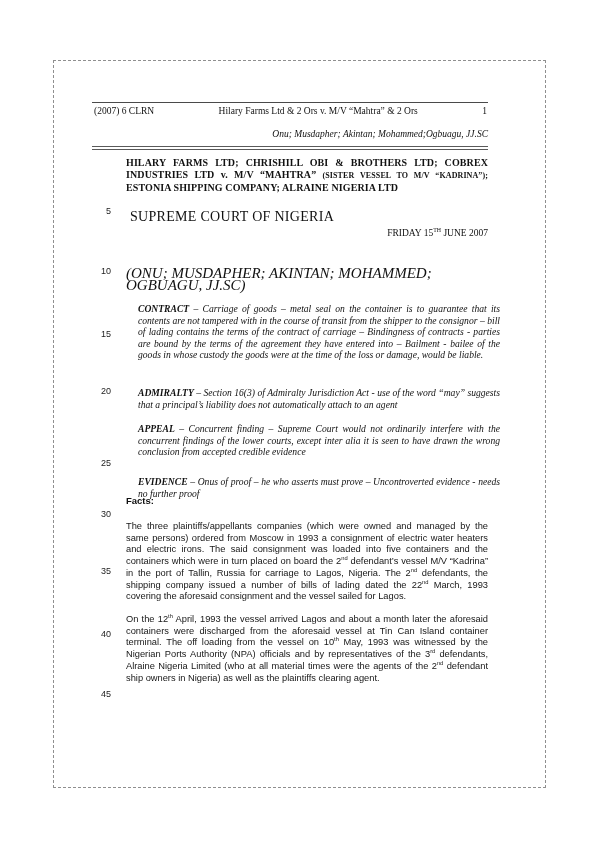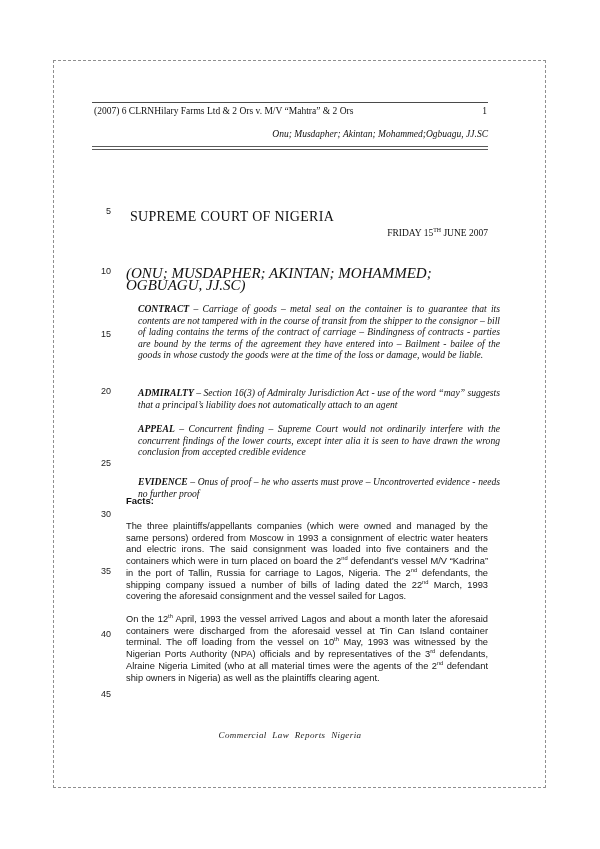--- a/index.html
+++ b/index.html
@@ -21,21 +21,21 @@
   .content { position: absolute; left: 92px; top: 0; width: 396px; height: 849px; }
   .abs { position: absolute; left: 0; width: 396px; }
 
   .rule-top { top: 102px; border-top: 1px solid #4a4a4a; height: 0; }
   .hdr-row {
     top: 105px;
     display: flex; justify-content: space-between;
     font-size: 9.5px; line-height: 12px;
     padding: 0 1px 0 2px; box-sizing: border-box;
   }
-  .hdr-center { text-align: left; flex: 1; }
+  .hdr-center { text-align: center; flex: 1; }
   .judges { top: 128px; text-align: right; font-style: italic; font-size: 9.5px; line-height: 12px; }
   .rule-double { top: 146px; height: 2px; border-top: 1px solid #5a5a5a; border-bottom: 1px solid #5a5a5a; }
 
   .indent { left: 34px; width: 362px; }
   .case-title {
     top: 157px;
     font-weight: bold; font-size: 10px; line-height: 12px;
     text-align: justify; letter-spacing: 0.1px;
     margin: 0;
   }
@@ -96,20 +96,23 @@
 
     <div class="abs hdr-row">
       <span>(2007) 6  CLRN</span>
       <span class="hdr-center">Hilary Farms Ltd &amp; 2 Ors v. M/V “Mahtra” &amp; 2 Ors</span>
       <span>1</span>
     </div>
 
     <div class="abs judges">Onu; Musdapher; Akintan; Mohammed;Ogbuagu, JJ.SC</div>
     <div class="abs rule-double"></div>
 
+    <p class="abs indent case-title">
+      <span>HILARY FARMS LTD; CHRISHILL OBI &amp; BROTHERS LTD; COBREX INDUSTRIES LTD v. M/V “MAHTRA” </span><span class="sc-small">(SISTER VESSEL TO M/V “KADRINA”);</span><span> ESTONIA SHIPPING COMPANY; ALRAINE NIGERIA LTD</span>
+    </p>
 
     <p class="abs indent court">SUPREME COURT OF NIGERIA</p>
 
     <div class="abs refs">
       <div>FRIDAY 15<sup>TH</sup> JUNE 2007</div>
     </div>
 
     <p class="abs indent coram">(ONU; MUSDAPHER; AKINTAN; MOHAMMED; OGBUAGU, JJ.SC)</p>
 
     <p class="abs indent headnote hn-1">
@@ -123,15 +126,14 @@
     </p>
     <p class="abs indent headnote hn-3">
       <span class="hn-label">APPEAL</span><span> – Concurrent finding – Supreme Court would not ordinarily interfere with the concurrent findings of the lower courts, except inter alia it is seen to have drawn the wrong conclusion from accepted credible evidence</span>
     </p>
 
     <p class="abs indent sans facts-heading">Facts:</p>
 
     <p class="abs indent sans facts-para fp-1">The three plaintiffs/appellants companies (which were owned and managed by the same persons) ordered from Moscow in 1993 a consignment of electric water heaters and electric irons. The said consignment was loaded into five containers and the containers which were in turn placed on board the 2<sup>nd</sup> defendant’s vessel M/V “Kadrina” in the port of Tallin, Russia for carriage to Lagos, Nigeria. The 2<sup>nd</sup> defendants, the shipping company issued a number of bills of lading dated the 22<sup>nd</sup> March, 1993 covering the aforesaid consignment and the vessel sailed for Lagos.</p>
     <p class="abs indent sans facts-para fp-2">On the 12<sup>th</sup> April, 1993 the vessel arrived Lagos and about a month later the aforesaid containers were discharged from the aforesaid vessel at Tin Can Island container terminal. The off loading from the vessel on 10<sup>th</sup> May, 1993 was witnessed by the Nigerian Ports Authority (NPA) officials and by representatives of the 3<sup>rd</sup> defendants, Alraine Nigeria Limited (who at all material times were the agents of the 2<sup>nd</sup> defendant ship owners in Nigeria) as well as the plaintiffs clearing agent.</p>
 
-    <div class="abs footer">Commercial Law Reports Nigeria</div>
   </div>
 </div>
 
 </body></html>

